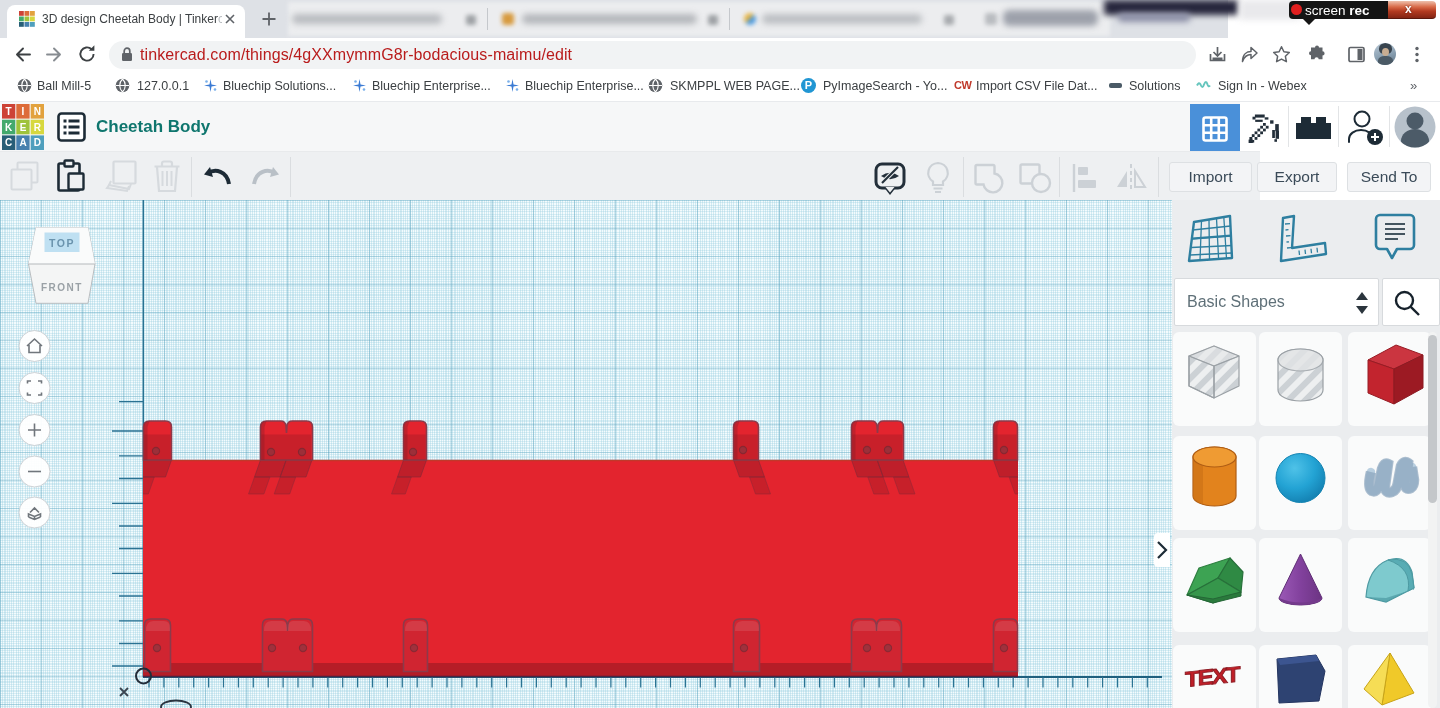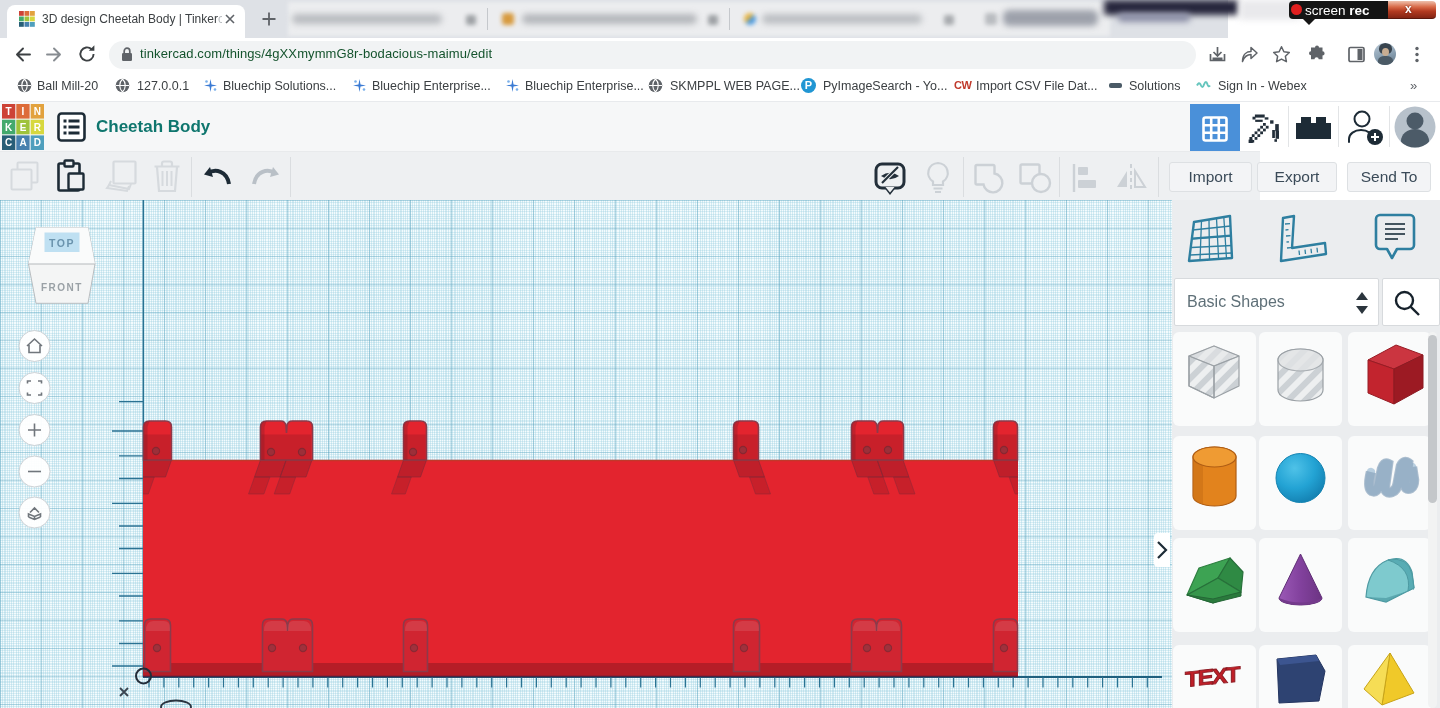--- a/index.html
+++ b/index.html
@@ -8,21 +8,21 @@
   .abs { position:absolute; }
   
   #tabbar { left:0; top:0; width:1228px; height:38px; background:#dee1e6; }
   #tab-active { left:7px; top:5px; width:238px; height:33px; background:#fff; border-radius:8px 8px 0 0; }
   #tab-title { left:42px; top:12px; width:180px; height:15px; font-size:12px; color:#3c4043; white-space:nowrap; overflow:hidden; }
   .blur2 { filter:blur(2px); }
   .blur3 { filter:blur(3px); }
   
   #addrbar { left:0; top:38px; width:1440px; height:32px; background:#fff; }
   #omnibox { left:109px; top:3px; width:1087px; height:28px; background:#f1f3f4; border-radius:14px; }
-  #urltext { left:140px; top:7.5px; font-size:13px; color:#14532d; letter-spacing:0.1px;}
+  #urltext { left:140px; top:7.5px; font-size:16px; color:#b91c1c; letter-spacing:0.1px;}
   
   #bookmarks { left:0; top:70px; width:1440px; height:32px; background:#fff; border-bottom:1px solid #e8eaed;}
   .bm { position:absolute; top:9px; font-size:12.5px; color:#3c4043; white-space:nowrap; }
   
   #tkheader { left:0; top:102px; width:1440px; height:49px; background:#f6f7f8; }
   #tktitle { left:96px; top:15px; font-size:17px; font-weight:bold; color:#0f766e; }
   .hdrbtn { position:absolute; top:0; height:49px; background:#fff; }
   
   #tktoolbar { left:0; top:151px; width:1260px; height:49px; background:#eef0f2; border-top:1px solid #e8eaec; }
   .tbtn { position:absolute; top:10px; height:30px; background:#f3f4f6; border:1px solid #dde0e3; border-radius:3px; font-size:15.5px; color:#3a4a58; text-align:center; line-height:28px; }
@@ -150,21 +150,21 @@
         <circle cx="5" cy="3.5" r="1.7" fill="#5f6368"></circle>
         <circle cx="5" cy="9.5" r="1.7" fill="#5f6368"></circle>
         <circle cx="5" cy="15.5" r="1.7" fill="#5f6368"></circle>
       </svg>
   </div>
   <div class="abs" id="bookmarks">
     <svg class="abs" style="left:17px;top:8px" width="15" height="15" viewBox="0 0 15 15">
         <circle cx="7.5" cy="7.5" r="6.8" fill="#5f6368"></circle>
         <path d="M1 7.5 H14 M7.5 1 a9 9 0 0 1 0 13 M7.5 1 a9 9 0 0 0 0 13" stroke="#fff" stroke-width="1.1" fill="none"></path>
       </svg>
-    <div class="bm" style="left:37px;">Ball Mill-20</div>
+    <div class="bm" style="left:37px;">Ball Mill-5</div>
     <svg class="abs" style="left:115px;top:8px" width="15" height="15" viewBox="0 0 15 15">
         <circle cx="7.5" cy="7.5" r="6.8" fill="#5f6368"></circle>
         <path d="M1 7.5 H14 M7.5 1 a9 9 0 0 1 0 13 M7.5 1 a9 9 0 0 0 0 13" stroke="#fff" stroke-width="1.1" fill="none"></path>
       </svg>
     <div class="bm" style="left:137px;">127.0.0.1</div>
     <svg class="abs bluechip" style="left:203px;top:8px" width="15" height="15" viewBox="0 0 15 15">
         <path d="M7.5 1 L8.5 6.5 L14 7.5 L8.5 8.5 L7.5 14 L6.5 8.5 L1 7.5 L6.5 6.5 Z" fill="#3b7bd4"></path>
         <circle cx="3.5" cy="3.5" r="1.3" fill="#7ab0ea"></circle>
         <circle cx="12" cy="11.5" r="1.3" fill="#7ab0ea"></circle>
       </svg>

